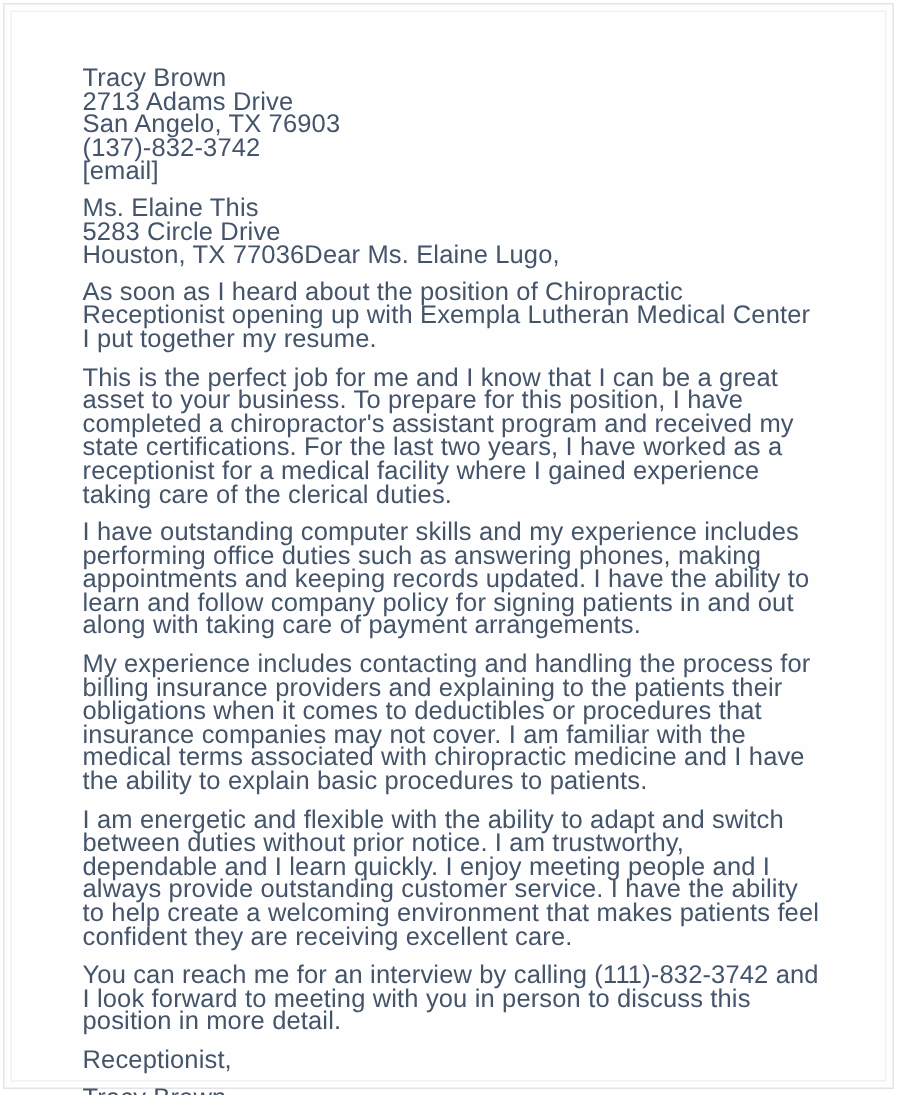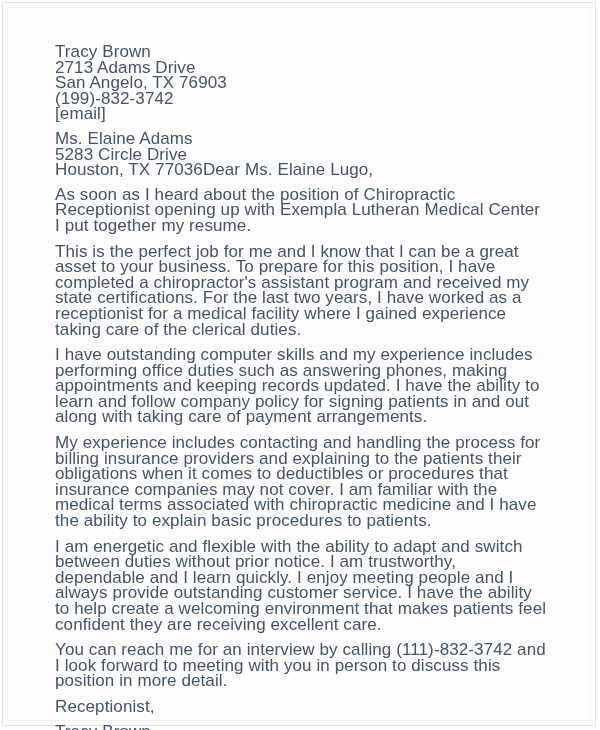--- a/index.html
+++ b/index.html
@@ -56,27 +56,27 @@
 <div class="sheet">
   <div class="sheet-inner"></div>
 </div>
 
 <div class="letter">
 
   <div class="block">
     <span class="line">Tracy Brown</span>
     <span class="line">2713 Adams Drive</span>
     <span class="line">San Angelo, TX 76903</span>
-    <span class="line">(199)-832-3742</span>
+    <span class="line">(137)-832-3742</span>
     <span class="line">[email]</span>
   </div>
 
 
   <div class="block">
-    <span class="line">Ms. Elaine Adams</span>
+    <span class="line">Ms. Elaine This</span>
     <span class="line">5283 Circle Drive</span>
     <span class="line">Houston, TX 77036Dear Ms. Elaine Lugo,</span>
   </div>
 
   <div class="para">As soon as I heard about the position of Chiropractic Receptionist opening up with Exempla Lutheran Medical Center I put together my resume.</div>
   <div class="para">This is the perfect job for me and I know that I can be a great asset to your business. To prepare for this position, I have completed a chiropractor's assistant program and received my state certifications. For the last two years, I have worked as a receptionist for a medical facility where I gained experience taking care of the clerical duties.</div>
   <div class="para">I have outstanding computer skills and my experience includes performing office duties such as answering phones, making appointments and keeping records updated. I have the ability to learn and follow company policy for signing patients in and out along with taking care of payment arrangements.</div>
   <div class="para">My experience includes contacting and handling the process for billing insurance providers and explaining to the patients their obligations when it comes to deductibles or procedures that insurance companies may not cover. I am familiar with the medical terms associated with chiropractic medicine and I have the ability to explain basic procedures to patients.</div>
   <div class="para">I am energetic and flexible with the ability to adapt and switch between duties without prior notice. I am trustworthy, dependable and I learn quickly. I enjoy meeting people and I always provide outstanding customer service. I have the ability to help create a welcoming environment that makes patients feel confident they are receiving excellent care.</div>
   <div class="para">You can reach me for an interview by calling (111)-832-3742 and I look forward to meeting with you in person to discuss this position in more detail.</div>

